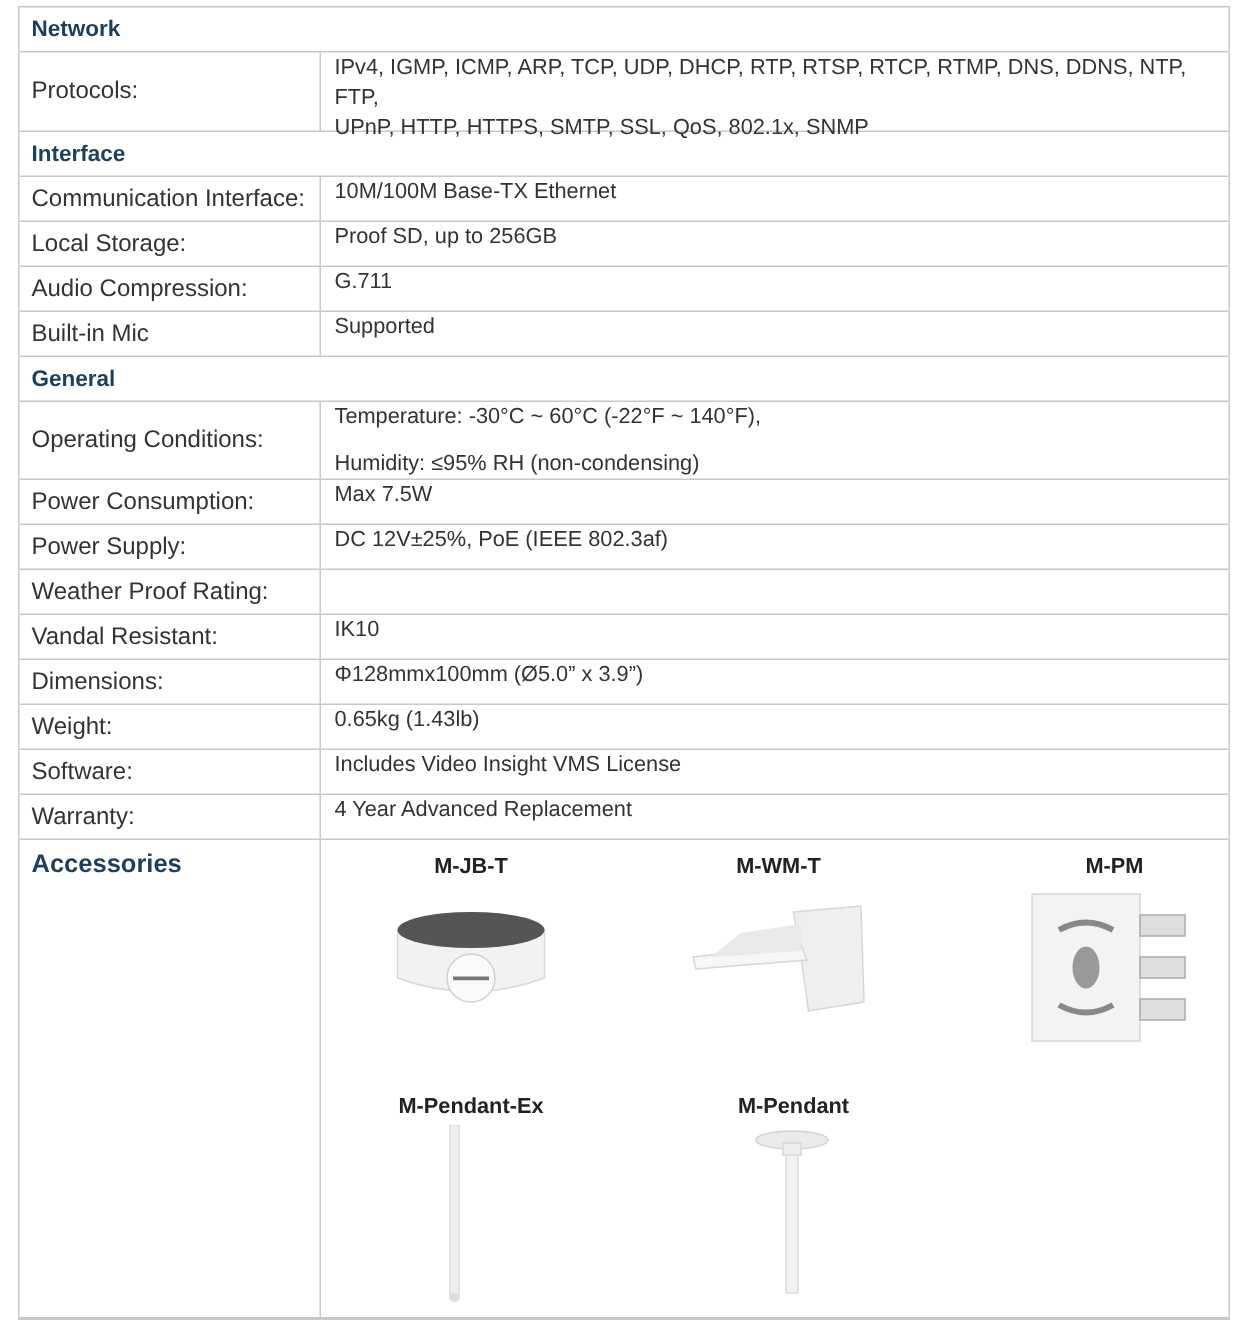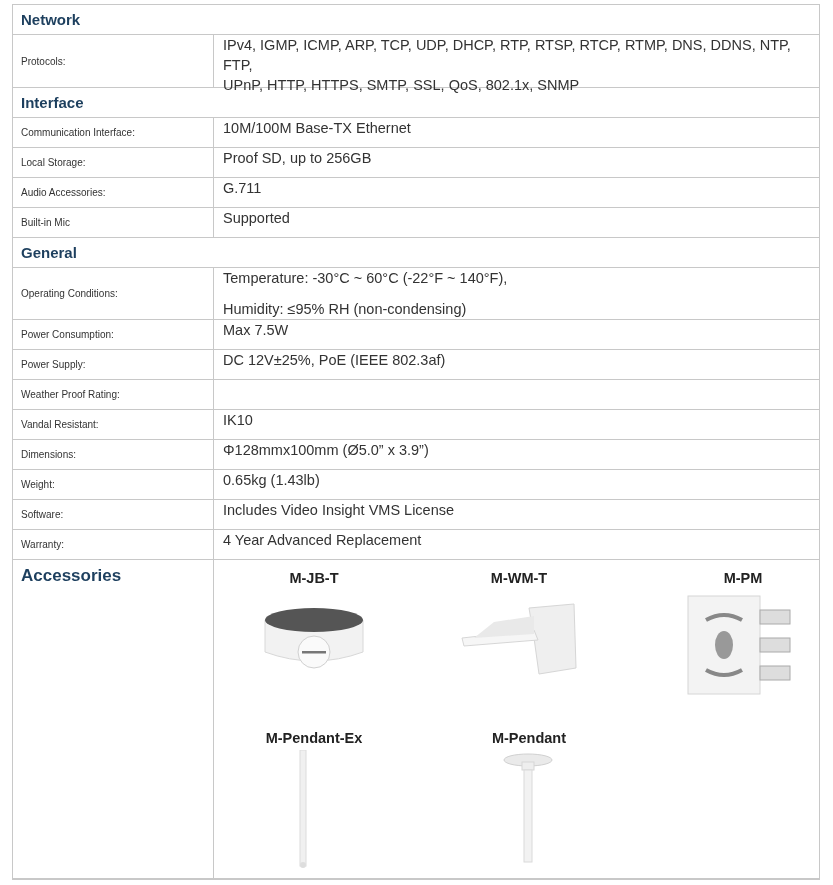--- a/index.html
+++ b/index.html
@@ -1,20 +1,20 @@
 <!DOCTYPE html>
 <html><head>
 <meta charset="utf-8">
 <style>
   html, body { margin:0; padding:0; background:#ffffff; }
   body { width:833px; height:885px; position:relative; font-family:"Liberation Sans", sans-serif; color:#333333; overflow:hidden; }
   .sheet { position:absolute; left:12px; top:4px; width:808px; border:1px solid #c8c8c8; border-bottom:2px solid #c8c8c8; box-sizing:border-box; }
   .sec { height:30px; border-bottom:1px solid #c8c8c8; display:flex; align-items:center; padding-left:8px; font-weight:bold; font-size:15px; color:#1d3f5e; box-sizing:border-box; }
   .row { display:flex; border-bottom:1px solid #c8c8c8; box-sizing:border-box; }
-  .lbl { width:201px; flex:none; border-right:1px solid #c8c8c8; padding-left:8px; font-size:10px; display:flex; align-items:center; box-sizing:border-box; }
+  .lbl { width:201px; flex:none; border-right:1px solid #c8c8c8; padding-left:8px; font-size:16px; display:flex; align-items:center; box-sizing:border-box; }
   .val { flex:1; padding-left:9px; font-size:14.5px; display:flex; flex-direction:column; justify-content:space-between; box-sizing:border-box; line-height:20px; }
   .acc { display:flex; height:318px; }
   .acc .lbl { align-items:flex-start; padding-top:6px; font-weight:bold; font-size:17px; color:#1d3f5e; }
   .acc-grid { position:relative; flex:1;font-weight:bold; }
   .item { position:absolute; text-align:center; font-size:14.5px; color:#222; }
   .item .cap { display:block; margin-bottom:4px; }
   svg { display:block; margin:0 auto; }
 </style>
 </head>
 <body>
@@ -33,21 +33,21 @@
   <div class="sec">Interface</div>
   <div class="row" style="height:30px">
     <div class="lbl">Communication Interface:</div>
     <div class="val">10M/100M Base-TX Ethernet</div>
   </div>
   <div class="row" style="height:30px">
     <div class="lbl">Local Storage:</div>
     <div class="val">Proof SD, up to 256GB</div>
   </div>
   <div class="row" style="height:30px">
-    <div class="lbl">Audio Accessories:</div>
+    <div class="lbl">Audio Compression:</div>
     <div class="val">G.711</div>
   </div>
   <div class="row" style="height:30px">
     <div class="lbl">Built-in Mic</div>
     <div class="val">Supported</div>
   </div>
 
   <div class="sec">General</div>
   <div class="row" style="height:52px">
     <div class="lbl">Operating Conditions:</div>

